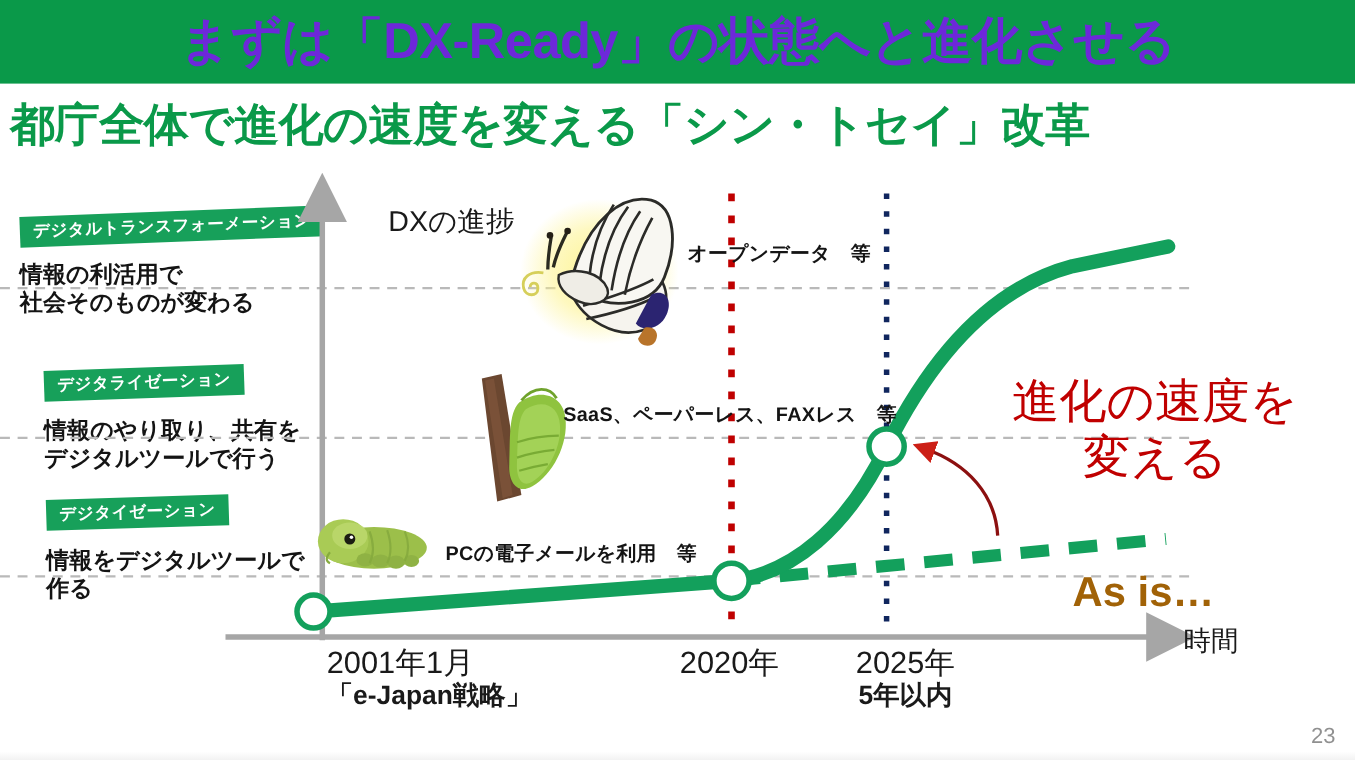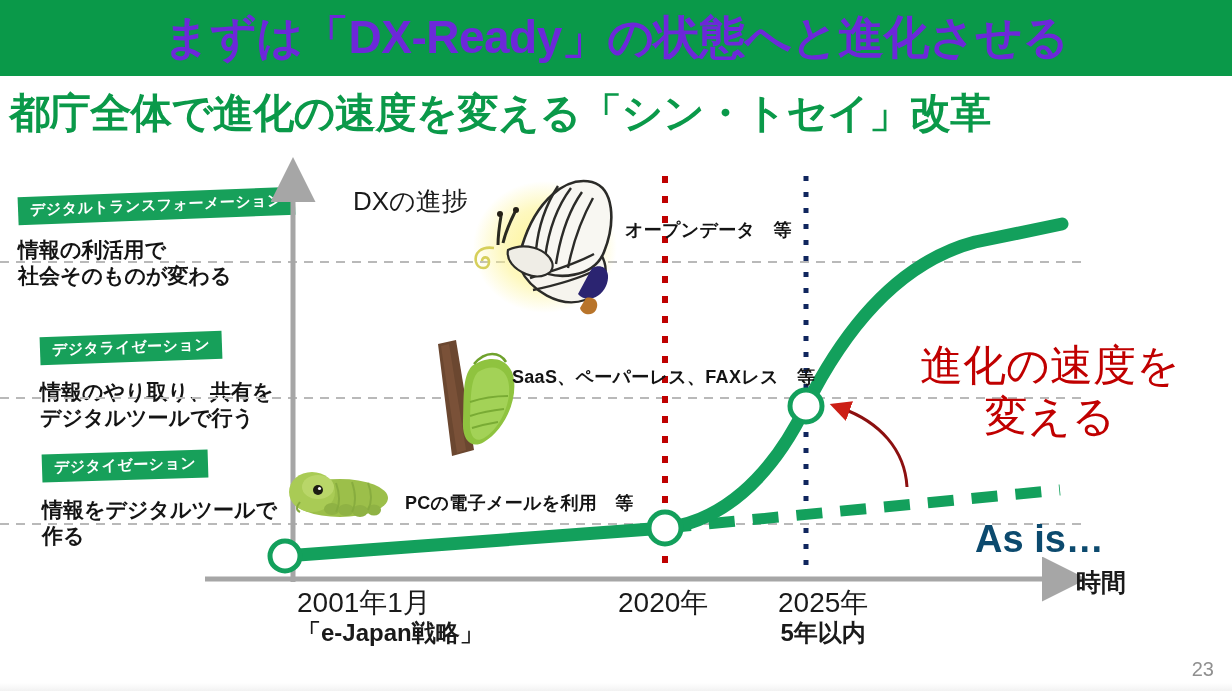--- a/index.html
+++ b/index.html
@@ -60,21 +60,21 @@
   
   .chart-svg{position:absolute;left:0;top:150px;width:1232px;height:460px;}
 
   .ax-label{
     position:absolute;
     color:#1a1a1a;
     font-size:26px;
     white-space:nowrap;
   }
   .axis-y-title{left:305px;top:184px;margin-left:48px;}
-  .axis-x-title{left:1076px;top:566px;font-size:25px;font-weight:bold;}
+  .axis-x-title{left:1076px;top:566px;font-size:25px;}
 
   
   .anno{
     position:absolute;
     color:#141414;
     font-size:18px;font-weight:bold;
     white-space:nowrap;
     letter-spacing:0.3px;
   }
   .anno-open{left:625px;top:218px;}
@@ -93,21 +93,21 @@
   .callout-red{
     position:absolute;left:895px;top:340px;width:310px;
     color:#c00000;
     font-size:43px;font-weight:normal;
     line-height:1.18;
     text-align:center;
     white-space:nowrap;
   }
   .asis{
     position:absolute;left:975px;top:518px;
-    color:#0c4a6e;
+    color:#a16207;
     font-size:38px;font-weight:bold;
     white-space:nowrap;
     text-align:right;
   }
 
   
   .pagenum{
     position:absolute;right:18px;bottom:10px;
     color:#909090;font-size:20px;
   }

